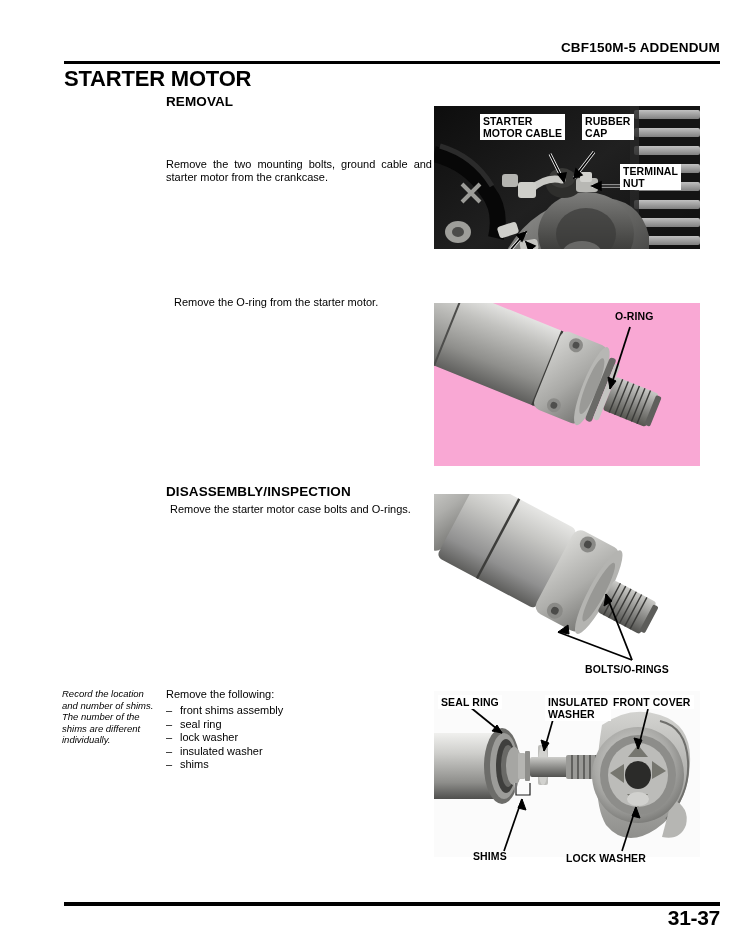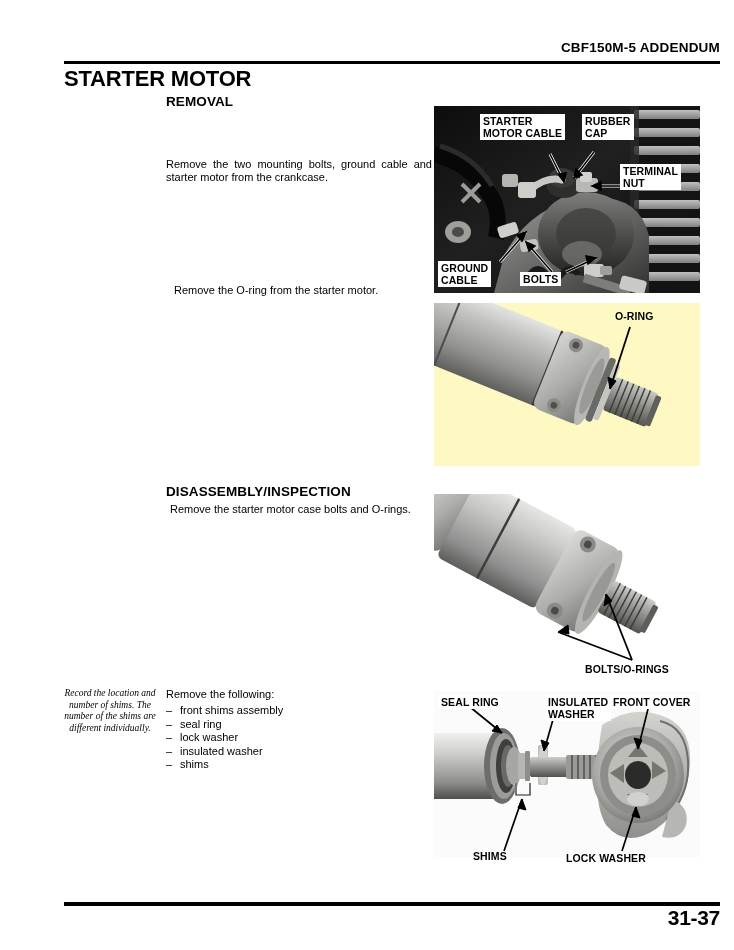--- a/index.html
+++ b/index.html
@@ -61,38 +61,37 @@
     font-size: 11px;
     line-height: 13.2px;
     text-align: justify;
     color: #000;
   }
   .body-p.nojust { text-align: left; }
 
   #p-removal-head { left: 166px; top: 94px; }
   #p-removal-1 { left: 166px; top: 112px; width: 266px; }
   #p-removal-2 { left: 166px; top: 158px; width: 266px; }
-  #p-oring { left: 166px; top: 284px; width: 266px; padding-left: 8px; }
+  #p-oring { left: 166px; top: 296px; width: 266px; padding-left: 8px; }
 
   #p-disassembly-head { left: 166px; top: 484px; }
   #p-disassembly-1 { left: 170px; top: 503px; width: 266px; }
 
   #p-remove-following { left: 166px; top: 688px; width: 260px; }
 
   
   .note-italic {
     position: absolute;
     left: 62px;
     top: 688px;
     width: 96px;
     font-size: 9.5px;
     line-height: 11.6px;
     font-style: italic;
-    text-align: center;
-    font-family: Liberation Serif, serif;
+    text-align: left;
   }
 
   
   .dash-list {
     position: absolute;
     left: 166px;
     top: 704px;
     width: 250px;
     font-size: 11px;
     line-height: 13.6px;
@@ -104,26 +103,26 @@
     width: 14px;
     flex: 0 0 14px;
   }
 
   
   .photo {
     position: absolute;
     overflow: hidden;
   }
   #photo-engine {
-    left: 434px; top: 106px; width: 266px; height: 187px;
+    left: 434px; top: 106px; width: 266px; height: 143px;
     background: #1b1b1b;
   }
   #photo-motor-oring {
     left: 434px; top: 303px; width: 266px; height: 163px;
-    background: #fef9c3;
+    background: #f9a8d4;
   }
   #photo-motor-bolts {
     left: 434px; top: 494px; width: 266px; height: 183px;
     background: #ffffff;
   }
   #photo-disassembly {
     left: 434px; top: 691px; width: 266px; height: 166px;
     background: #ffffff;
   }
 

